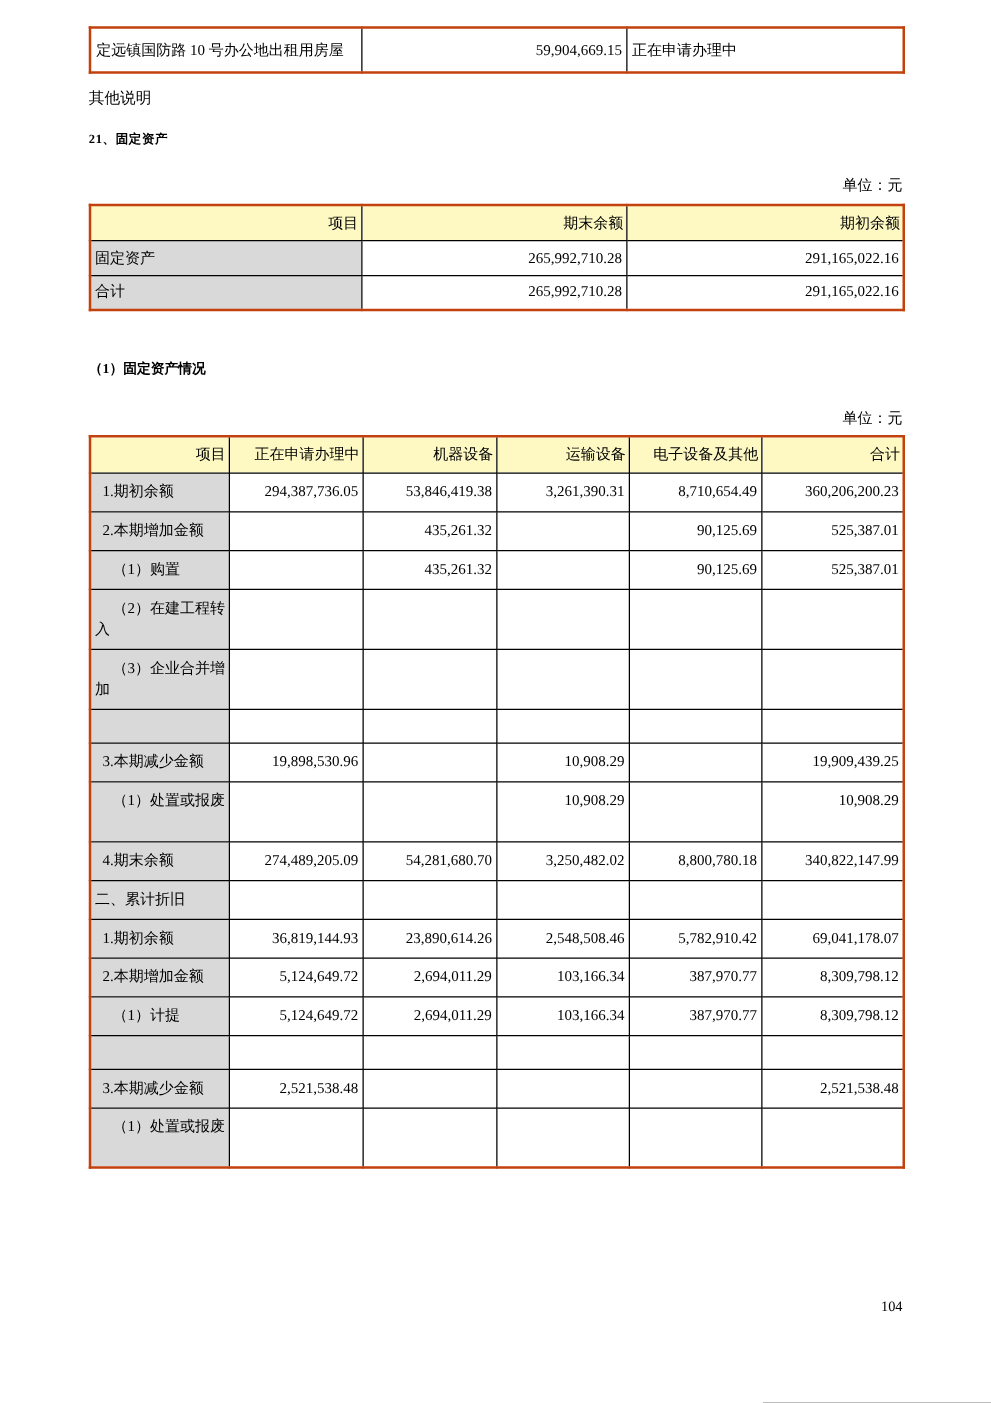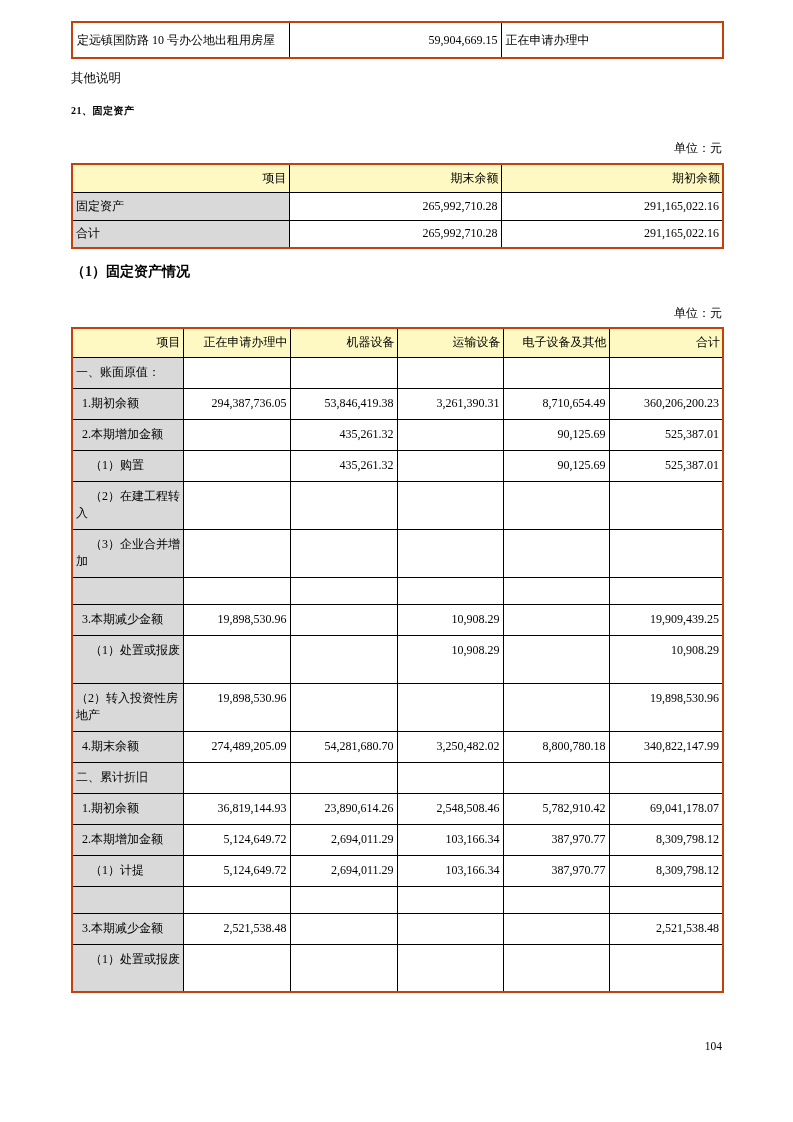--- a/index.html
+++ b/index.html
@@ -38,21 +38,21 @@
   .cont-table td { vertical-align: middle; padding-top: 2px; }
 
   
   .sum-table thead tr { height: 28px; }
   .sum-table tbody tr { height: 28px; }
   .sum-table td { vertical-align: middle; padding-top: 2px; }
 
   .other-note { margin-top: 11px; font-size: 12.5px; }
 
   h2.sec-title { margin: 17px 0 0 0; font-size: 10px; font-weight: bold; letter-spacing: 0.5px; }
-  h3.sub-title { margin: 14px 0 0 0; font-size: 14px; font-weight: bold; }
+  h3.sub-title { margin: 38px 0 0 0; font-size: 11px; font-weight: bold; }
 
   .unit-line { margin-top: 22px; margin-bottom: 6px; text-align: right; font-size: 12px; }
   .unit-line2 { margin-top: 24px; margin-bottom: 5px; text-align: right; font-size: 12px; }
 
   
   .detail-table thead tr { height: 29px; }
   .detail-table tbody tr { height: 31px; }
   .detail-table tbody tr.tall { height: 48px; }
   .detail-table tbody tr.blank { height: 27px; }
   .detail-table tr.lvl1 td.lbl { text-indent: 6px; }
@@ -138,28 +138,20 @@
         <tr>
           <th>项目</th>
           <th>正在申请办理中</th>
           <th>机器设备</th>
           <th>运输设备</th>
           <th>电子设备及其他</th>
           <th>合计</th>
         </tr>
       </thead>
       <tbody>
-        <tr class="lvl0">
-          <td class="lbl">一、账面原值：</td>
-          <td class="val"></td>
-          <td class="val"></td>
-          <td class="val"></td>
-          <td class="val"></td>
-          <td class="val"></td>
-        </tr>
         <tr class="lvl1">
           <td class="lbl">1.期初余额</td>
           <td class="val">294,387,736.05</td>
           <td class="val">53,846,419.38</td>
           <td class="val">3,261,390.31</td>
           <td class="val">8,710,654.49</td>
           <td class="val">360,206,200.23</td>
         </tr>
         <tr class="lvl1">
           <td class="lbl">2.本期增加金额</td>
@@ -209,28 +201,20 @@
           <td class="val"></td>
           <td class="val">19,909,439.25</td>
         </tr>
         <tr class="lvl2 tall">
           <td class="lbl">（1）处置或报废</td>
           <td class="val"></td>
           <td class="val"></td>
           <td class="val">10,908.29</td>
           <td class="val"></td>
           <td class="val">10,908.29</td>
-        </tr>
-        <tr class="lvl0 tall">
-          <td class="lbl">（2）转入投资性房地产</td>
-          <td class="val">19,898,530.96</td>
-          <td class="val"></td>
-          <td class="val"></td>
-          <td class="val"></td>
-          <td class="val">19,898,530.96</td>
         </tr>
         <tr class="lvl1">
           <td class="lbl">4.期末余额</td>
           <td class="val">274,489,205.09</td>
           <td class="val">54,281,680.70</td>
           <td class="val">3,250,482.02</td>
           <td class="val">8,800,780.18</td>
           <td class="val">340,822,147.99</td>
         </tr>
         <tr class="lvl0">

